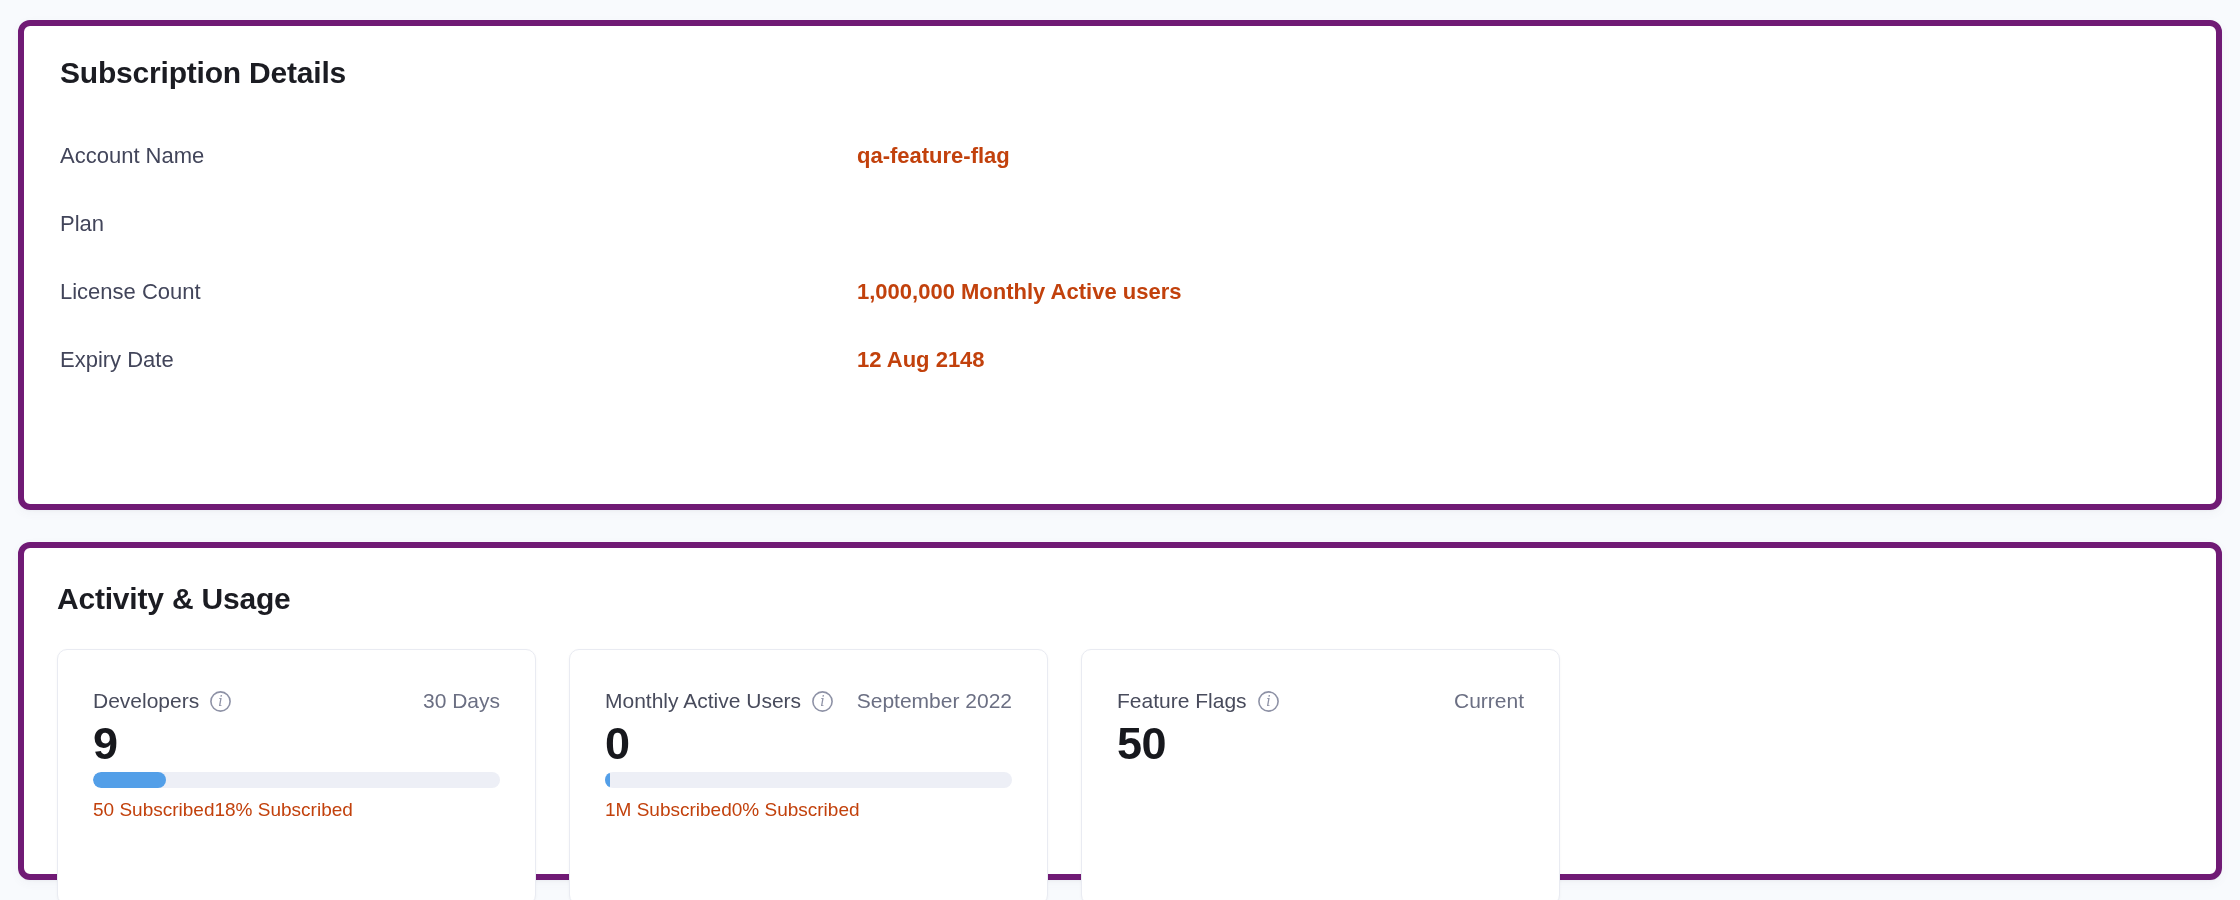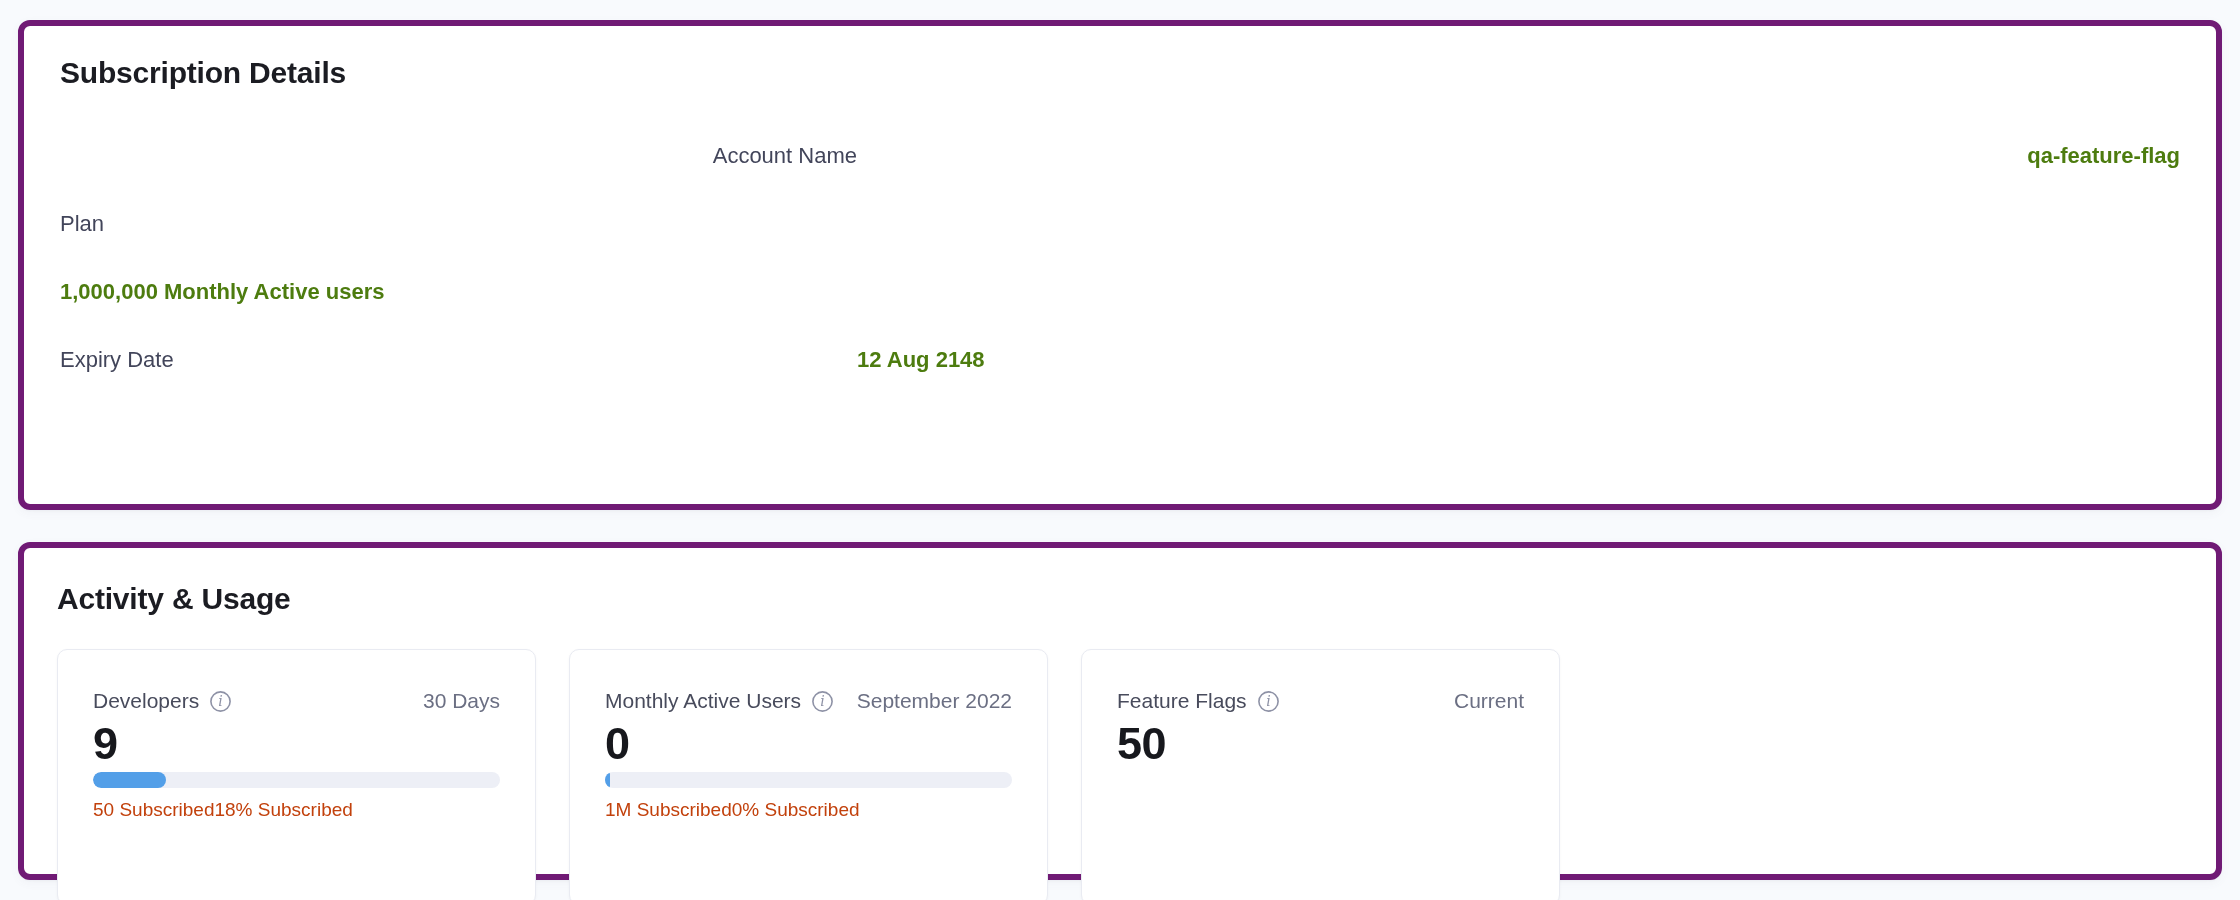--- a/index.html
+++ b/index.html
@@ -42,23 +42,23 @@
   }
   
   .sub-rows { margin-top: 49px; }
   .sub-row {
     display: grid;
     grid-template-columns: 797px 1fr;
     font-size: 22px;
     line-height: 30px;
     margin-top: 38px;
   }
-  .sub-row:first-child { margin-top: 12px; text-align: right; }
+  .sub-row:first-child { margin-top: 12px; }
   .sub-label { color: #42455a; }
-  .sub-value { color: #4d7c0f; font-weight: 700; }
+  .sub-value { color: #c2410c; font-weight: 700; }
   .sub-value .line + .line { margin-top: 25px; }
   
   .stats {
     display: flex;
     gap: 33px;
     margin-top: 31px;
   }
   .stat {
     width: 479px;
     height: 256px;
@@ -129,20 +129,21 @@
         <div class="sub-value">
           <div class="line">qa-feature-flag</div>
         </div>
       </div>
 
       <div class="sub-row">
         <div class="sub-label">Plan</div>
       </div>
 
       <div class="sub-row">
+        <div class="sub-label">License Count</div>
         <div class="sub-value">
           <div class="line">1,000,000 Monthly Active users</div>
         </div>
       </div>
 
       <div class="sub-row">
         <div class="sub-label">Expiry Date</div>
         <div class="sub-value">
           <div class="line">12 Aug 2148</div>
         </div>

